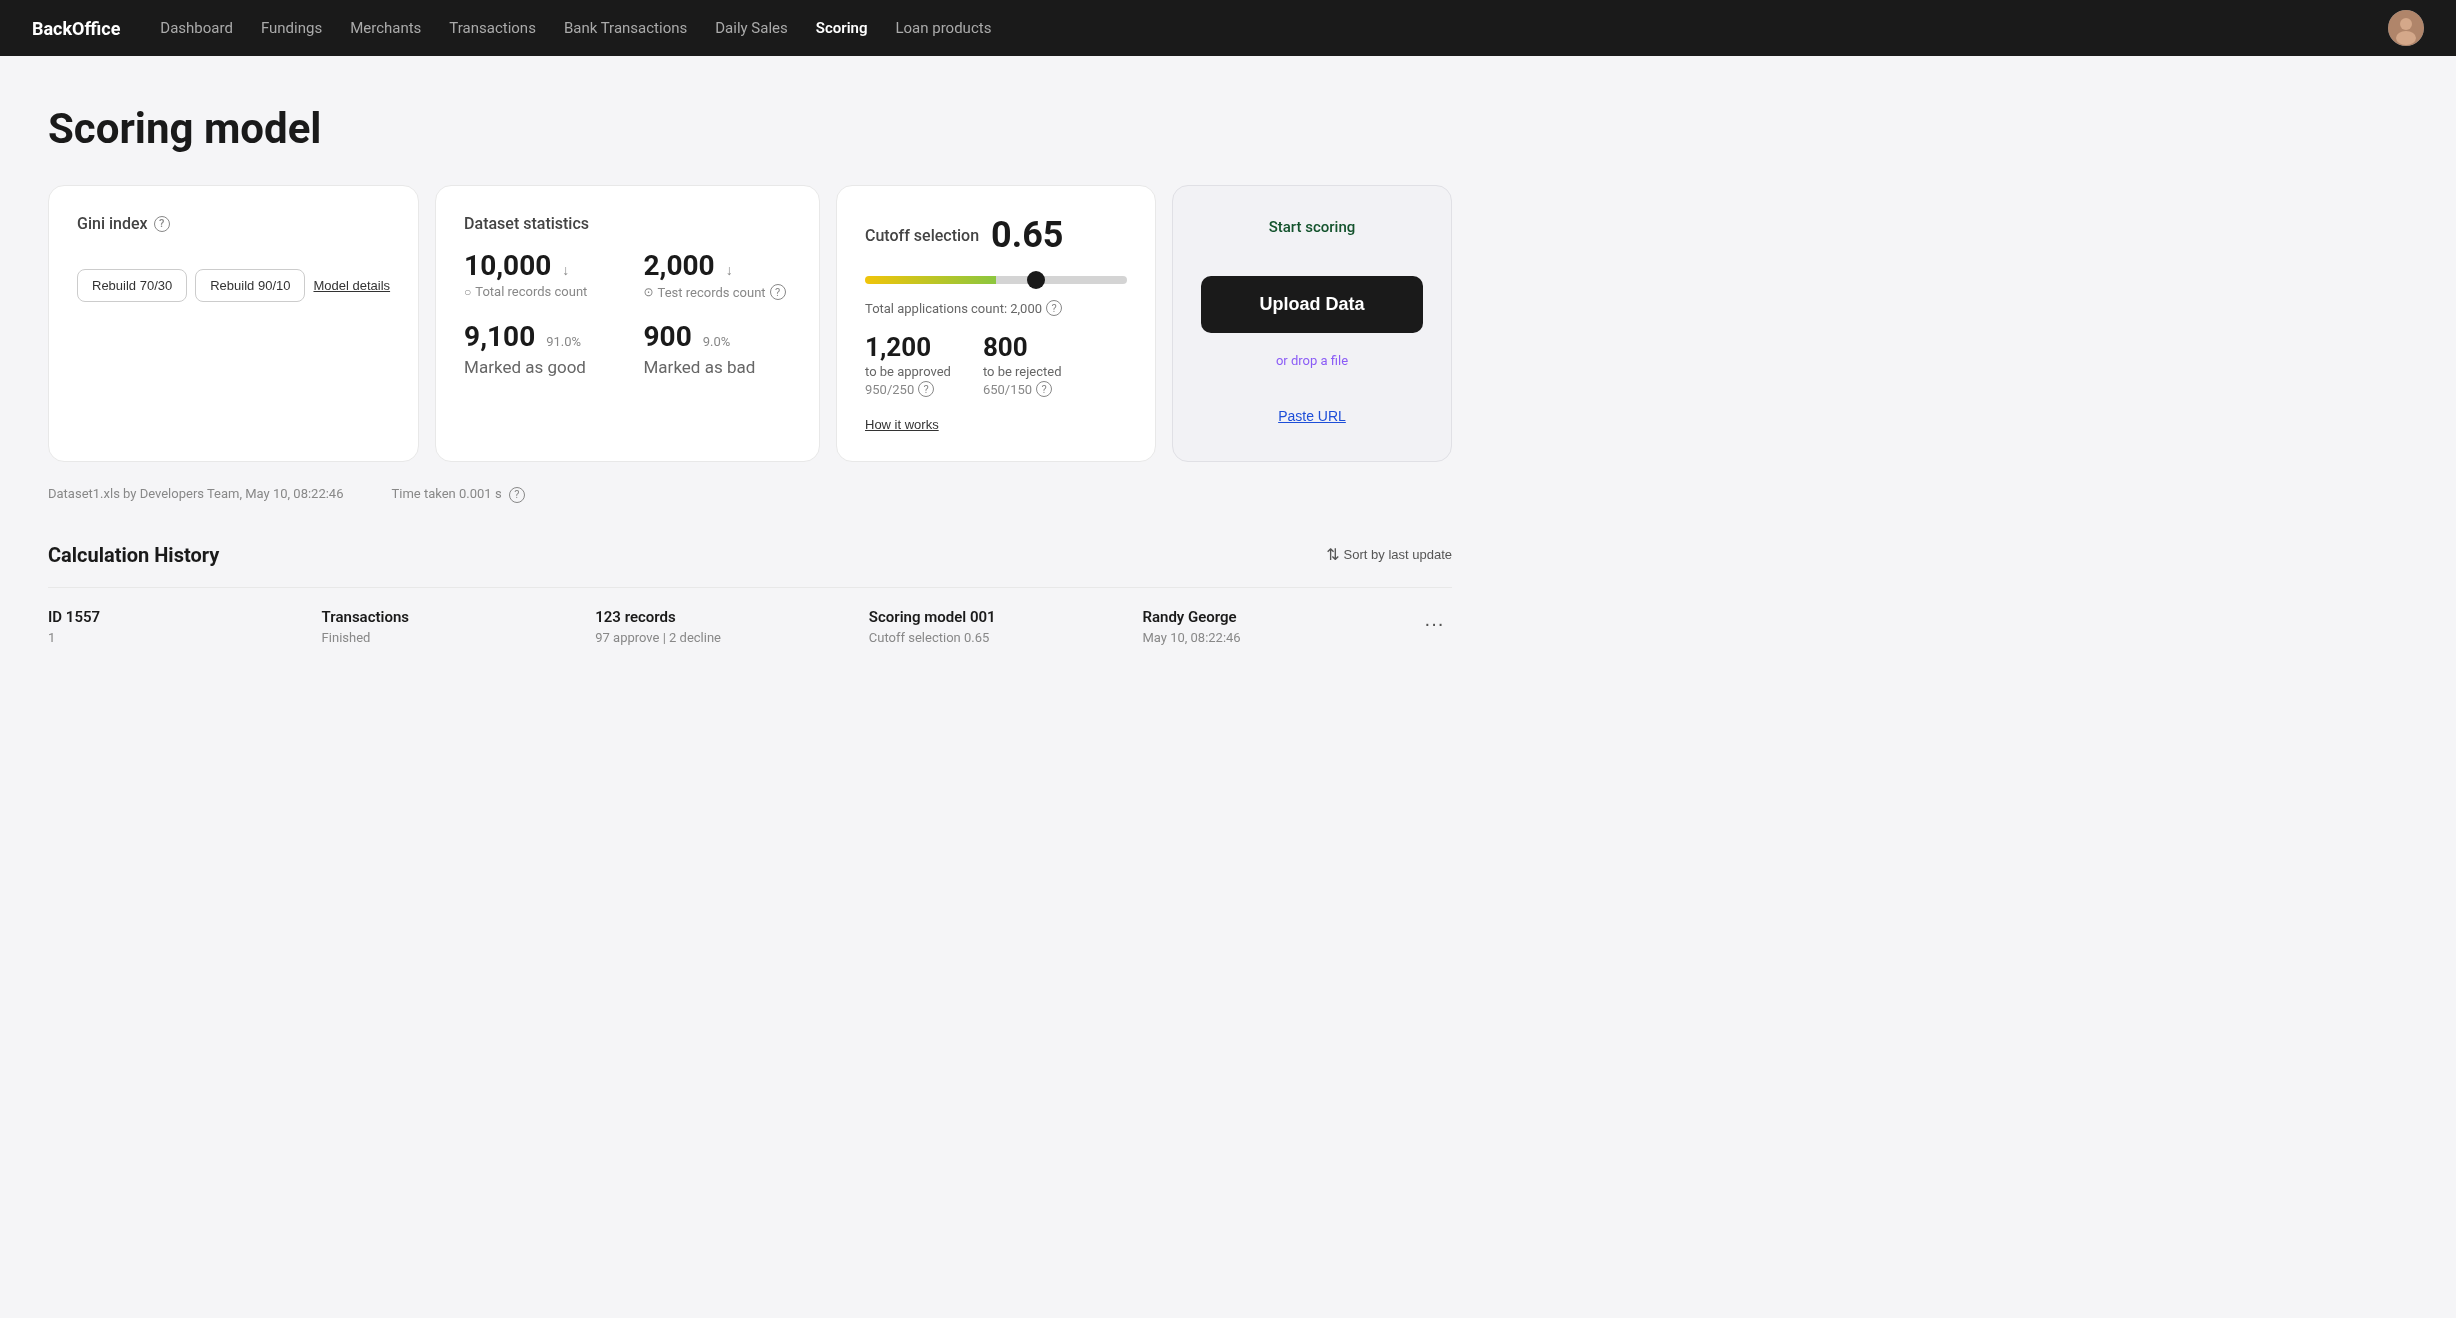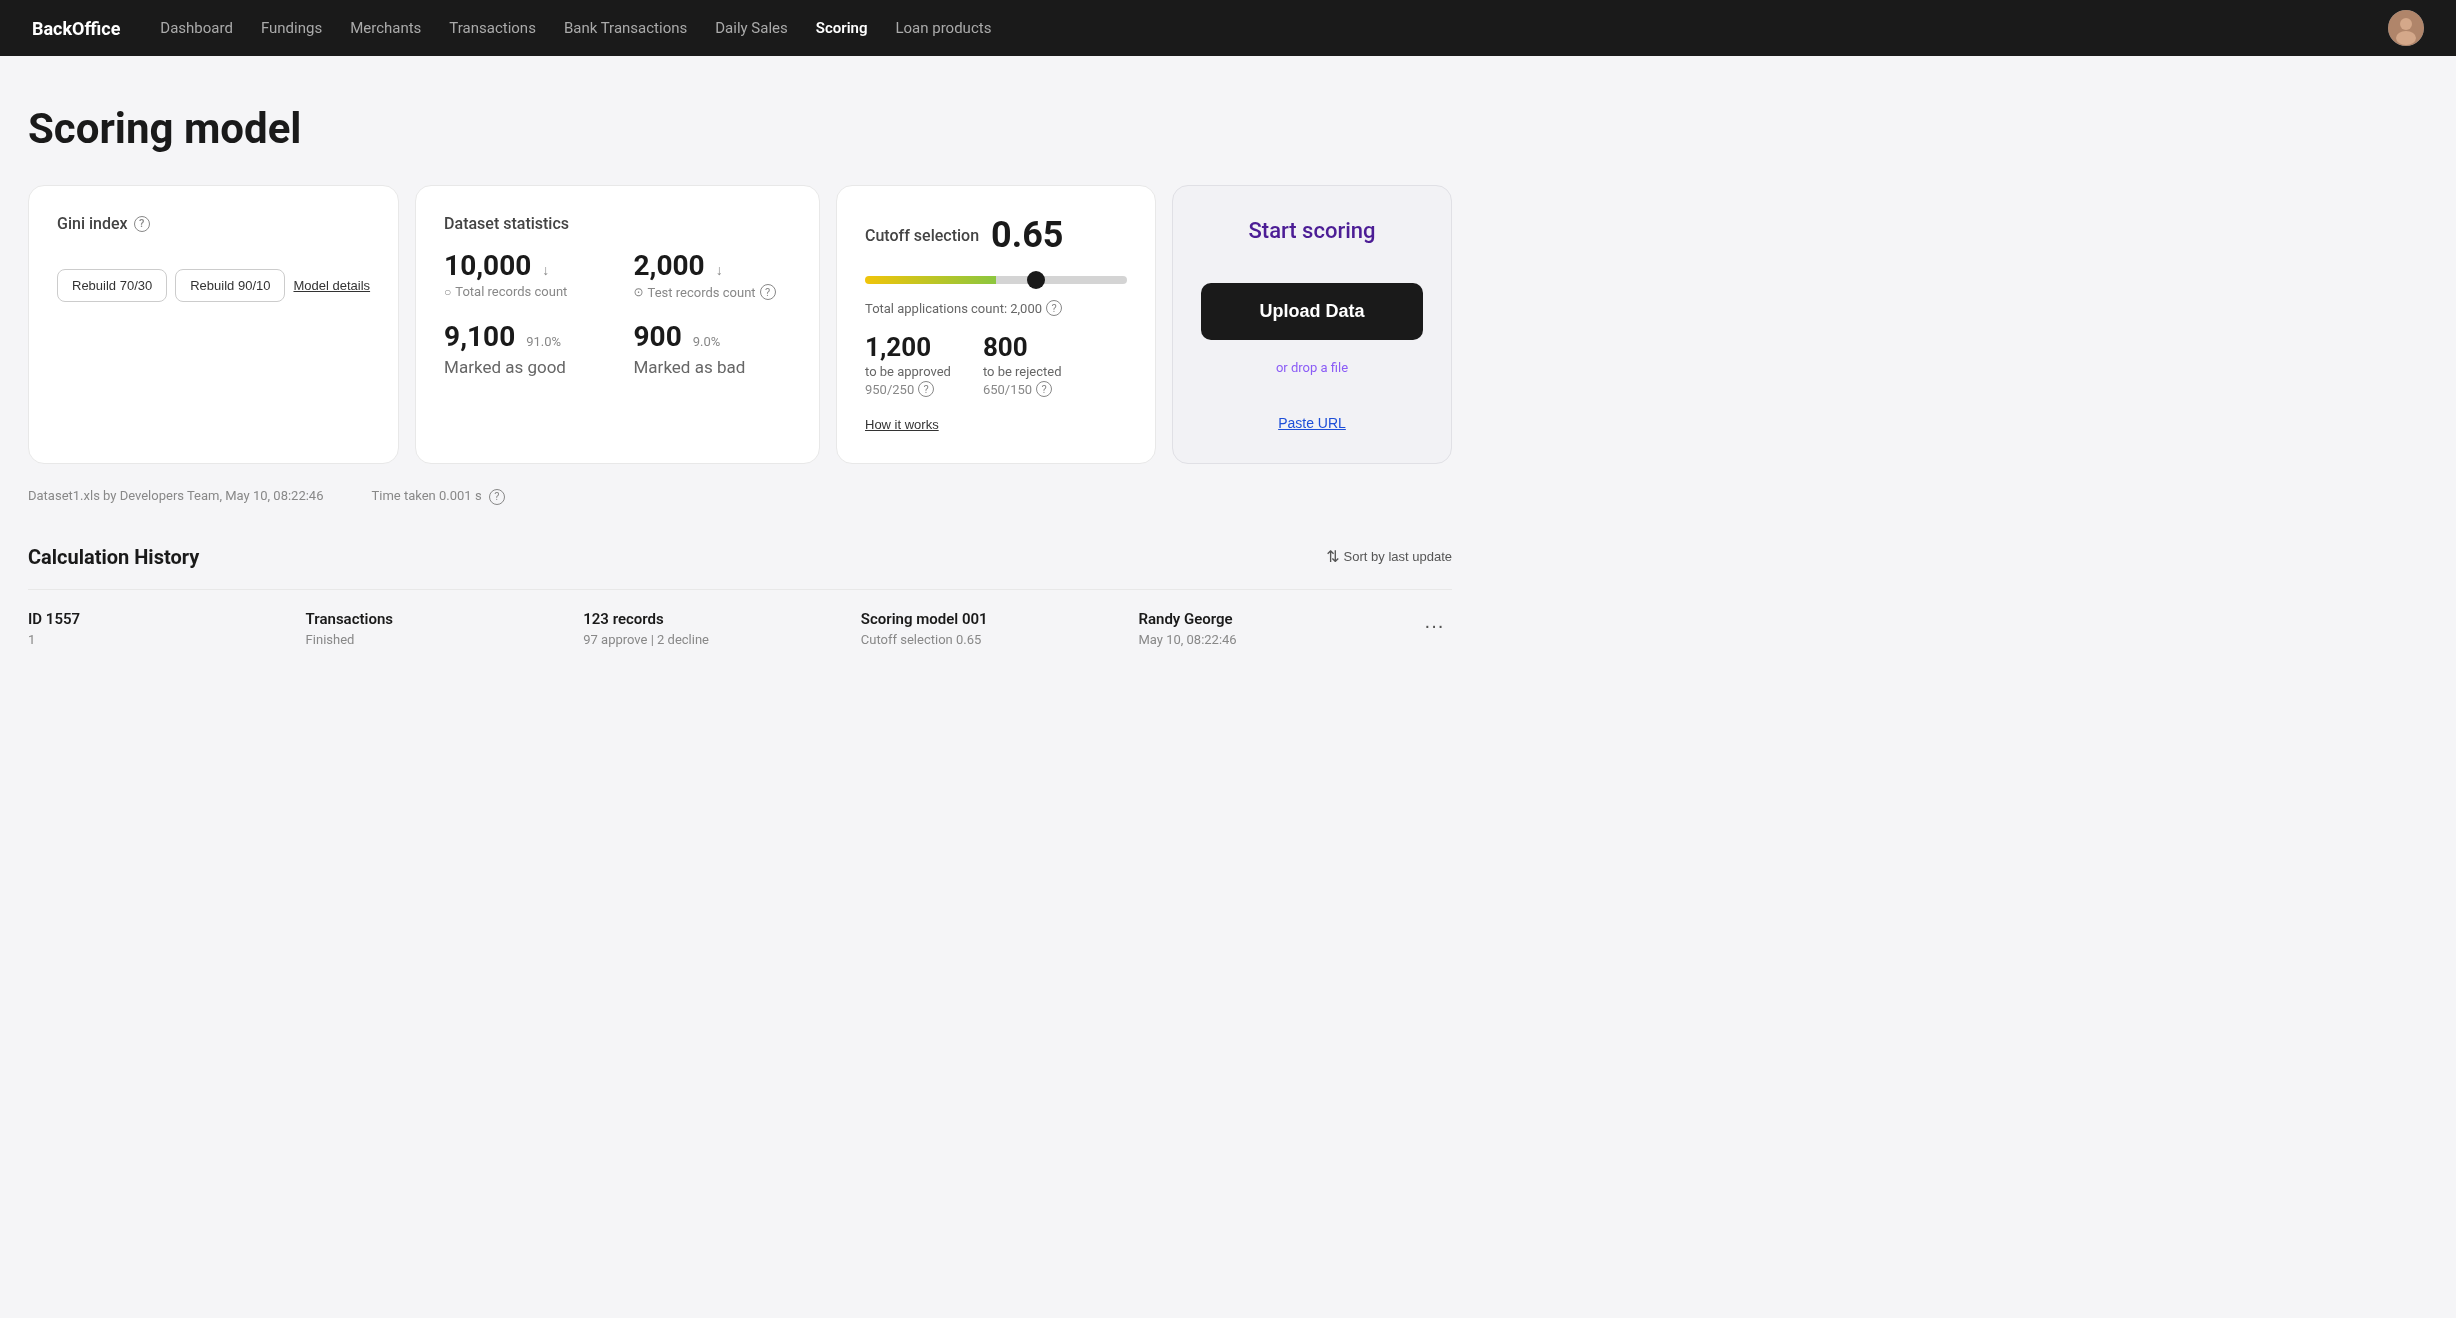--- a/index.html
+++ b/index.html
@@ -43,21 +43,21 @@
       overflow: hidden;
       display: flex;
       align-items: center;
       justify-content: center;
       color: #fff;
       font-size: 14px;
       font-weight: 600;
     }
 
     
-    .page { padding: 48px 48px 48px 28px; max-width: 1500px; }
+    .page { padding: 48px 48px 48px 48px; max-width: 1500px; }
     .page-title { font-size: 42px; font-weight: 700; margin-bottom: 32px; }
 
     
     .cards-row {
       display: flex;
       gap: 16px;
       margin-bottom: 24px;
     }
 
     
@@ -219,21 +219,21 @@
       margin-top: 16px;
       font-size: 13px;
       color: #333;
       text-decoration: underline;
       cursor: pointer;
       background: none;
       border: none;
     }
 
     
-    .scoring-title { font-size: 22px; font-weight: 500; color: #4c1d95; margin-bottom: 40px; }
+    .scoring-title { font-size: 15px; font-weight: 500; color: #14532d; margin-bottom: 40px; }
     .upload-btn {
       background: #1a1a1a;
       color: #fff;
       border: none;
       border-radius: 10px;
       padding: 18px 48px;
       font-size: 18px;
       font-weight: 700;
       cursor: pointer;
       margin-bottom: 12px;

